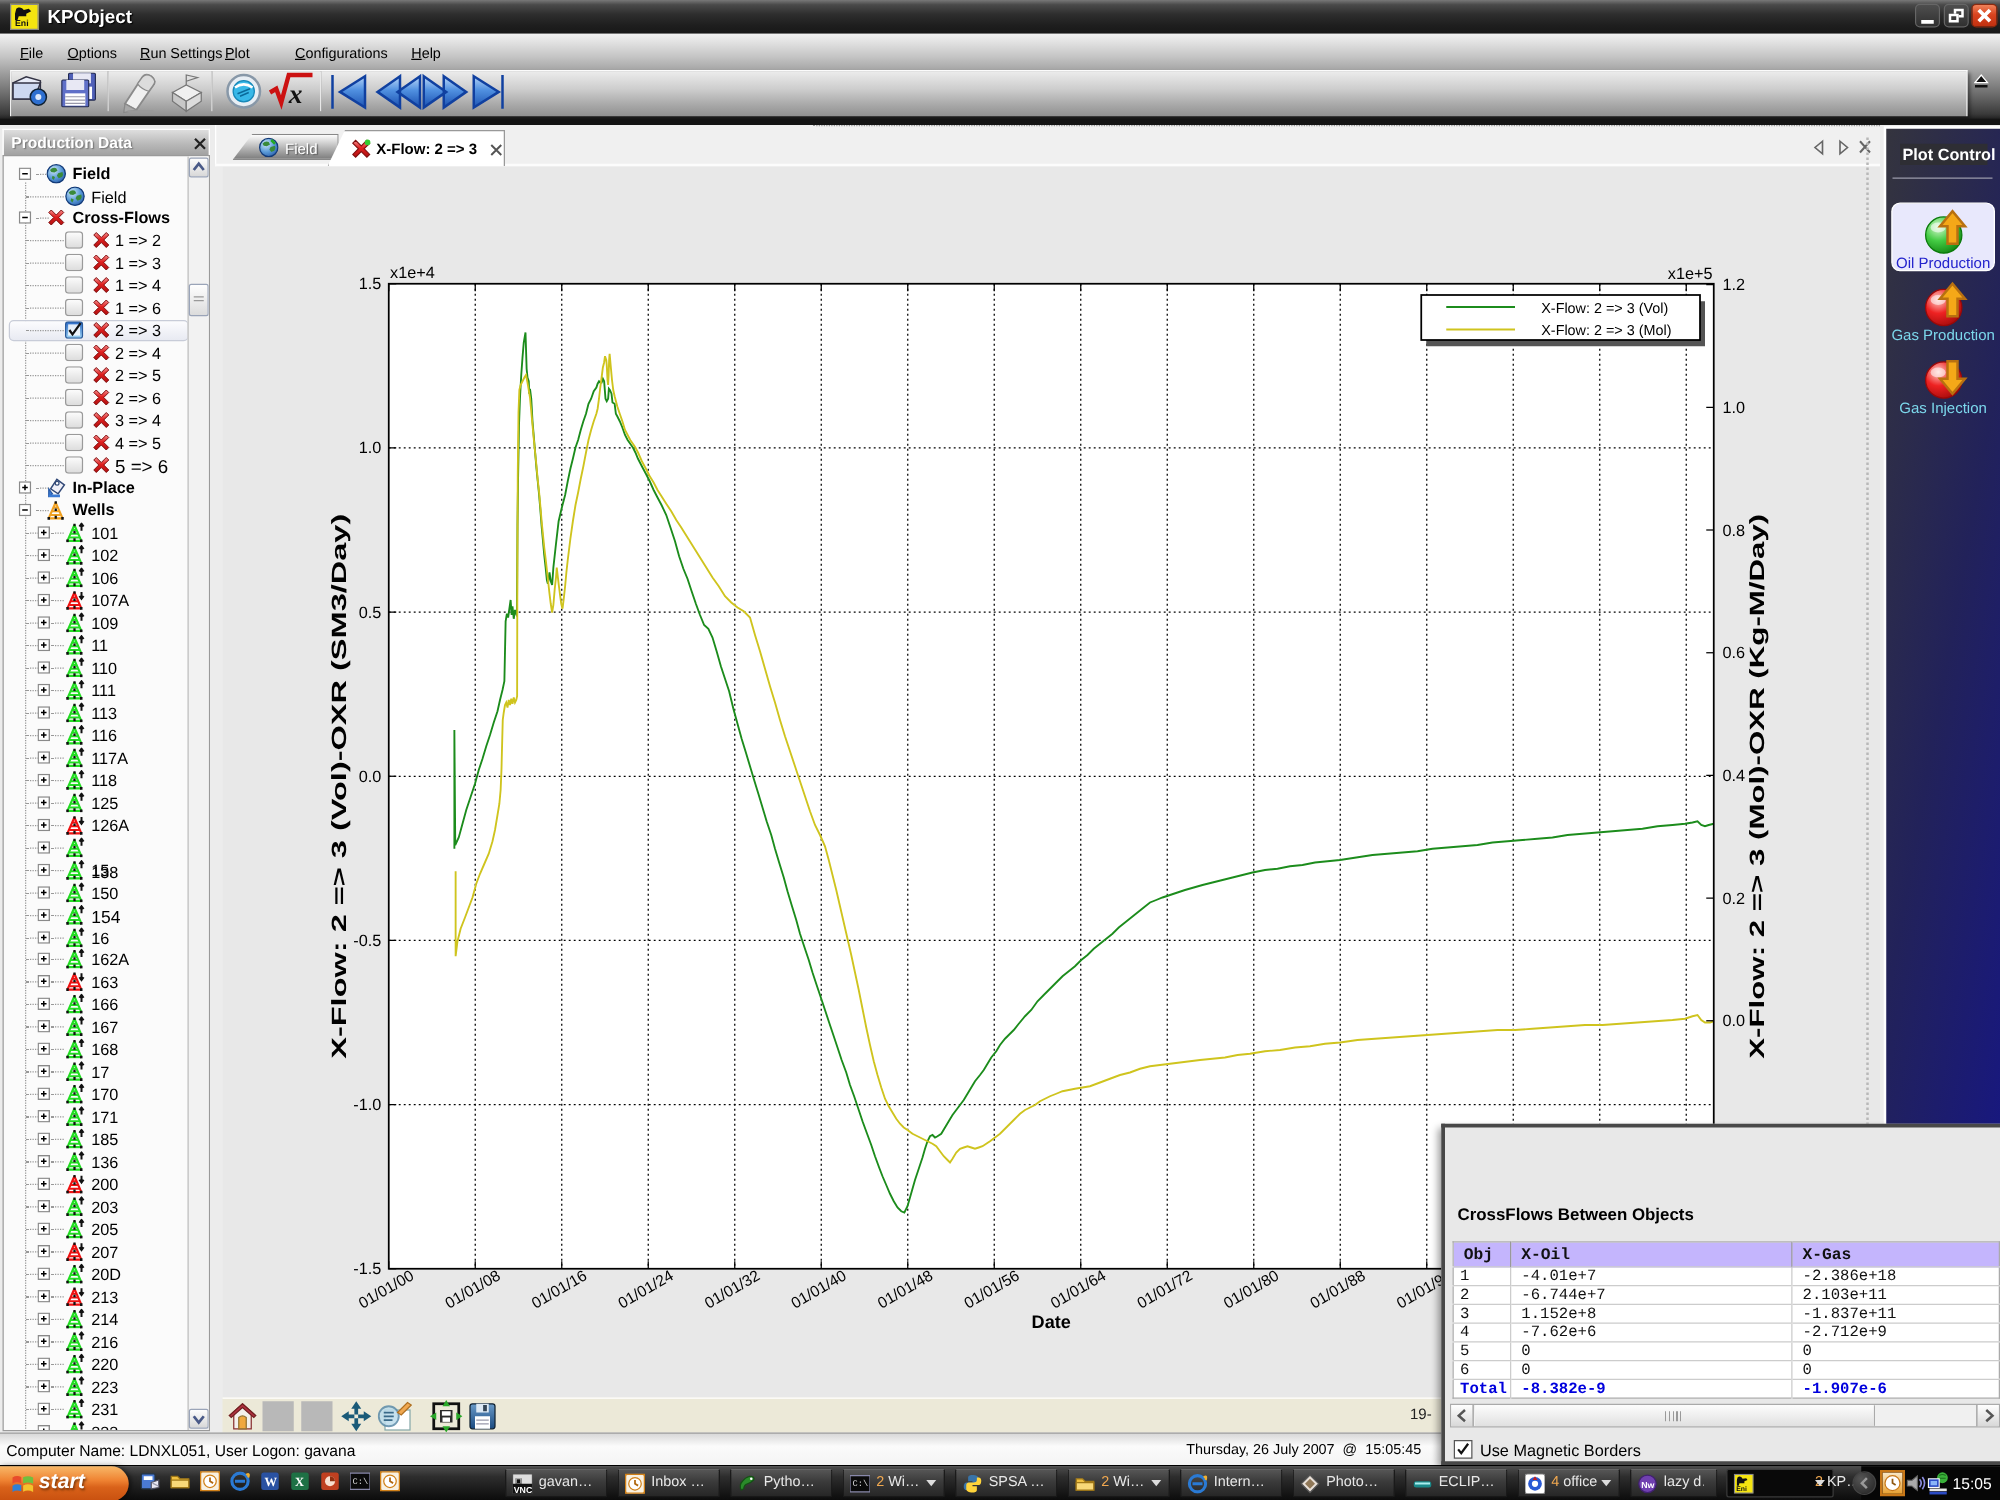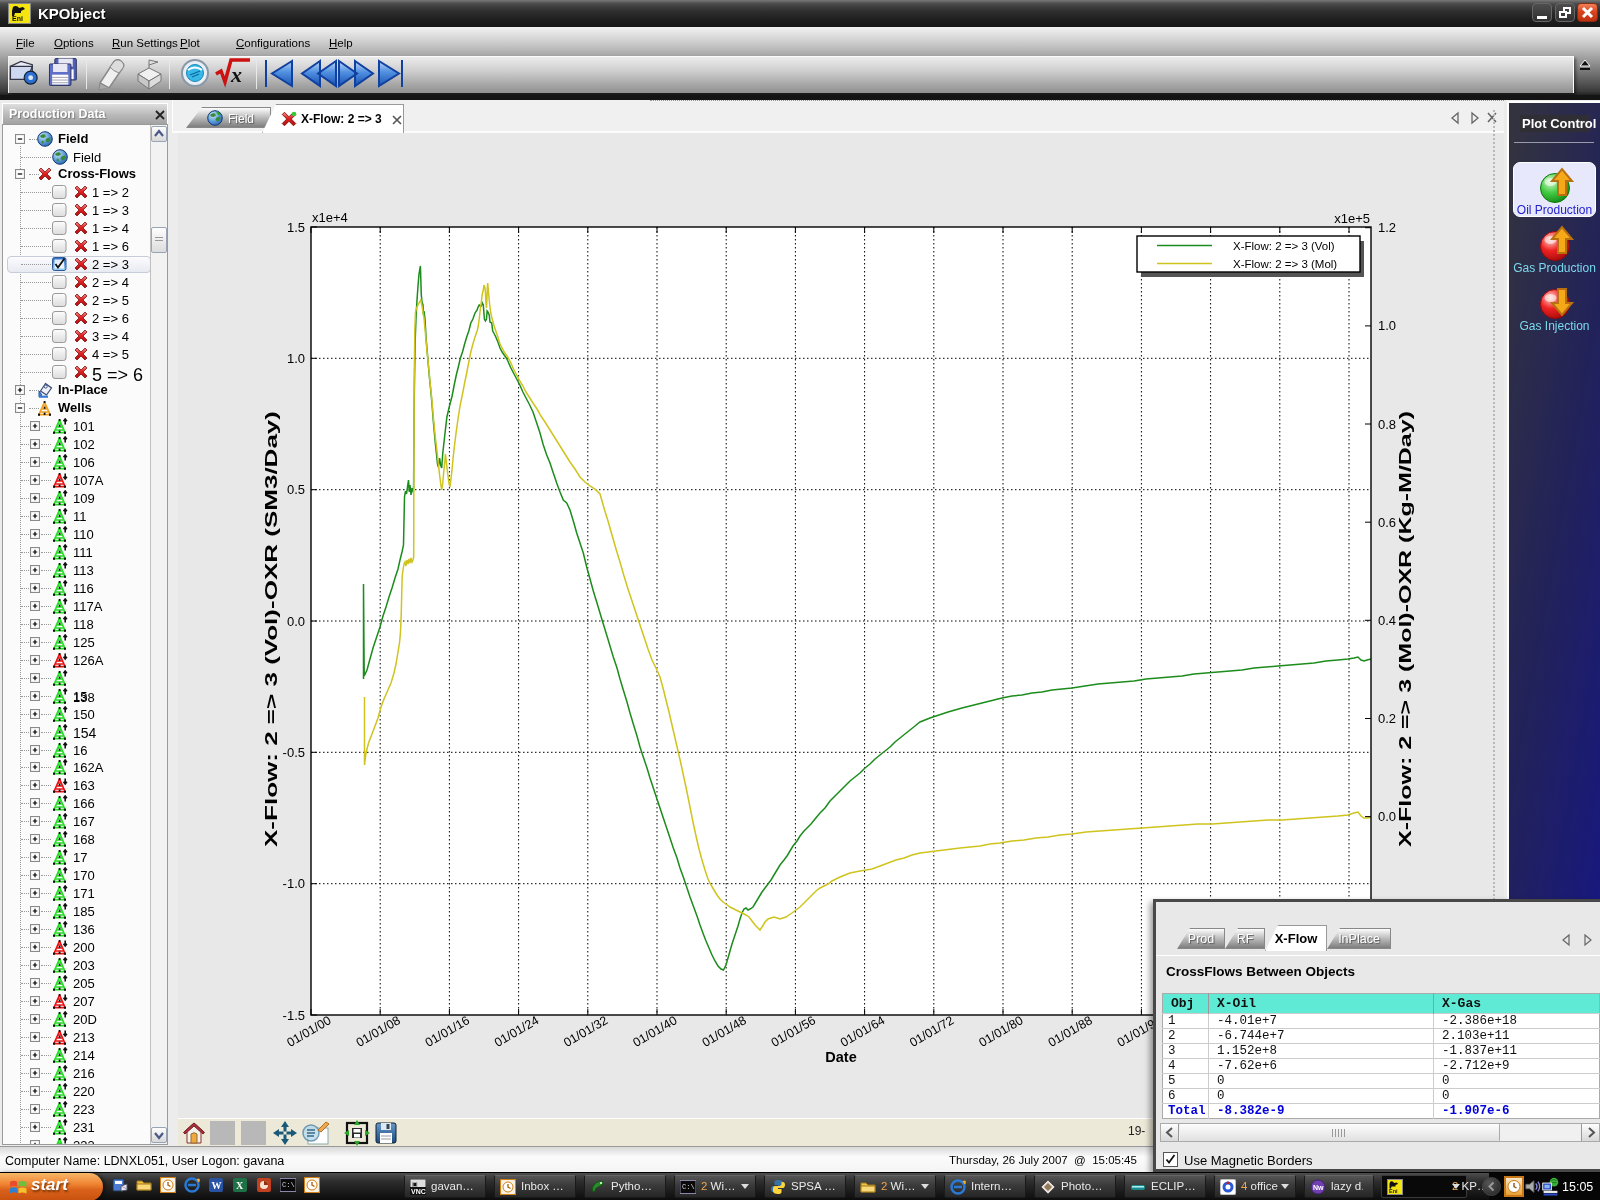--- a/index.html
+++ b/index.html
@@ -663,21 +663,21 @@
         <defs>
           <linearGradient id="rx" x1="0" y1="0" x2="0" y2="1">
             <stop offset="0" stop-color="#f49090"></stop>
             <stop offset="0.45" stop-color="#e02020"></stop>
             <stop offset="1" stop-color="#b01010"></stop>
           </linearGradient>
         </defs>
         <path d="M2 4 L4 2 L8 6 L12 2 L14 4 L10 8 L14 12 L12 14 L8 10 L4 14 L2 12 L6 8 Z" fill="url(#rx)" stroke="#801010" stroke-width="0.8"></path>
       </svg>
     </div>
-<div class="abs" style="left:89px;top:240.1px;font-size:18px;">5 =&gt; 6</div>
+<div class="abs" style="left:89px;top:240.1px;font-size:15px;">5 =&gt; 6</div>
 <div class="abs" style="left:26px;top:265.1px;width:10px;height:1px;border-top:1px dotted #999;"></div>
 <div class="abs" style="left:12px;top:260.1px;">
       <svg width="10" height="10" viewBox="0 0 9 9">
         <rect x="0.5" y="0.5" width="8" height="8" fill="#fff" stroke="#8a8a8a"></rect>
         <path d="M2.5 4.5 L6.5 4.5 M4.5 2.5 L4.5 6.5" stroke="#000" stroke-width="1.1"></path>
       </svg>
     </div>
 <div class="abs" style="left:34px;top:257.1px;">
       <svg width="17" height="17" viewBox="0 0 17 17">
         <path d="M8.5 1.5 L14.5 6 L9.5 13 L3.5 9 Z" fill="#f0f0f8" stroke="#334a78" stroke-width="1.2"></path>
@@ -1804,39 +1804,29 @@
     </div>
   <div class="abs" style="left:0px;top:216px;width:91px;text-align:center;font-size:12px;color:#7cd8ec;">Gas Injection</div>
 </div>
 
 <div class="abs" style="left:0;top:1146px;width:1600px;height:26px;background:linear-gradient(#d8d8d8,#fbfbfb 40%,#f4f4f4);border-top:1px solid #999;">
  <div class="abs" style="left:5px;top:7px;font-size:12.5px;color:#000;">Computer Name: LDNXL051, User Logon: gavana</div>
  <div class="abs" style="left:949px;top:7px;font-size:11.5px;color:#000;">Thursday, 26 July 2007&nbsp;&nbsp;@&nbsp;&nbsp;15:05:45</div>
 </div>
 
 <div class="abs" style="left:1153px;top:899px;width:447px;height:273px;background:#e8e8e8;border:3px solid #484848;border-right:0;box-shadow:-3px 3px 6px rgba(0,0,0,0.4);">
- <div class="abs" style="left:0;top:23px;width:444px;height:31px;background:#e8e8e8;border-bottom:1px solid #fff;">
-   <div class="abs" style="left:21px;top:3px;width:48px;height:21px;background:linear-gradient(#fdfdfd,#b5b5b5 55%,#7e7e7e);clip-path:polygon(13px 0,100% 0,100% 100%,0 100%);border:1px solid #888;text-align:center;font-size:12.5px;color:#fff;padding-top:3px;text-shadow:1px 1px 1px #555;">Prod</div>
-      <div class="abs" style="left:69px;top:3px;width:40px;height:21px;background:linear-gradient(#fdfdfd,#b5b5b5 55%,#7e7e7e);clip-path:polygon(13px 0,100% 0,100% 100%,0 100%);border:1px solid #888;text-align:center;font-size:12.5px;color:#fff;padding-top:3px;text-shadow:1px 1px 1px #555;">RF</div>
-      <div class="abs" style="left:109px;top:0px;width:62px;height:26px;background:#fff;clip-path:polygon(13px 0,100% 0,100% 100%,0 100%);border:1px solid #999;border-bottom:0;text-align:center;font-size:13px;font-weight:bold;color:#000;padding-top:5px;"> X-Flow</div>
-      <div class="abs" style="left:171px;top:3px;width:64px;height:21px;background:linear-gradient(#fdfdfd,#b5b5b5 55%,#7e7e7e);clip-path:polygon(13px 0,100% 0,100% 100%,0 100%);border:1px solid #888;text-align:center;font-size:12.5px;color:#fff;padding-top:3px;text-shadow:1px 1px 1px #555;">InPlace</div>
-   <svg class="abs" style="left:405px;top:9px" width="32" height="13" viewBox="0 0 32 13">
-        <path d="M8 1 L2 6 L8 11 Z" fill="none" stroke="#666" stroke-width="1.2"></path>
-        <path d="M24 1 L30 6 L24 11 Z" fill="none" stroke="#666" stroke-width="1.2"></path>
-      </svg>
- </div>
  <div class="abs" style="left:10px;top:62px;font-size:13.5px;font-weight:bold;color:#000;">CrossFlows Between Objects</div>
  <table class="abs" style="left:6px;top:91px;width:438px;border-collapse:collapse;font-family:'Liberation Mono',monospace;font-size:12.5px;color:#111;background:#fff;border:1px solid #aaa;">
   <colgroup>
         <col style="width:46px">
         <col style="width:225px">
         <col>
       </colgroup>
   <thead>
-        <tr style="background:#5eead4;height:20px;">
+        <tr style="background:#c4b5fd;height:20px;">
           <th style="border-right:1px solid #999;text-align:left;padding-left:8px;font-size:13px;">Obj</th>
           <th style="border-right:1px solid #999;text-align:left;padding-left:8px;font-size:13px;">X-Oil</th>
           <th style="text-align:left;padding-left:8px;font-size:13px;">X-Gas</th>
         </tr>
       </thead>
   <tbody>
         <tr>
           <td>1</td>
           <td>-4.01e+7</td>
           <td>-2.386e+18</td>

